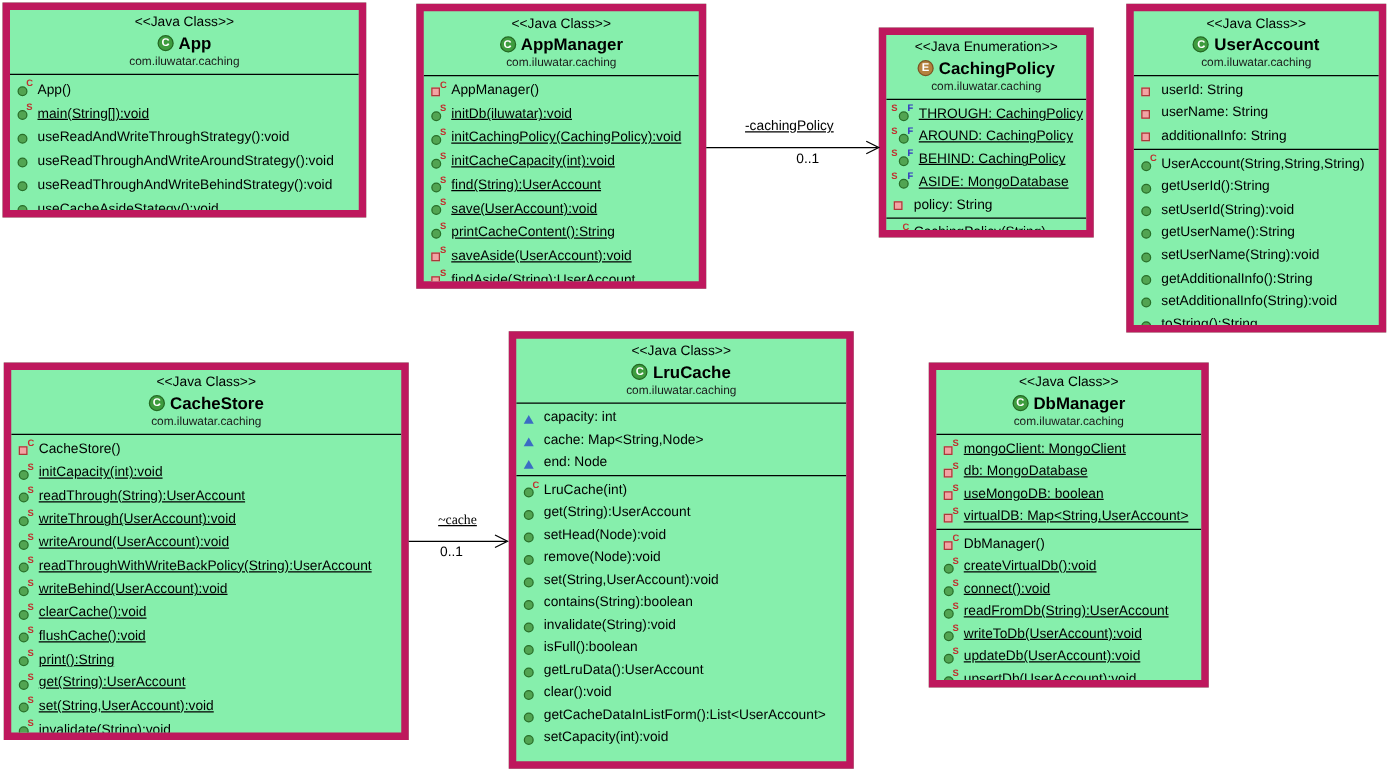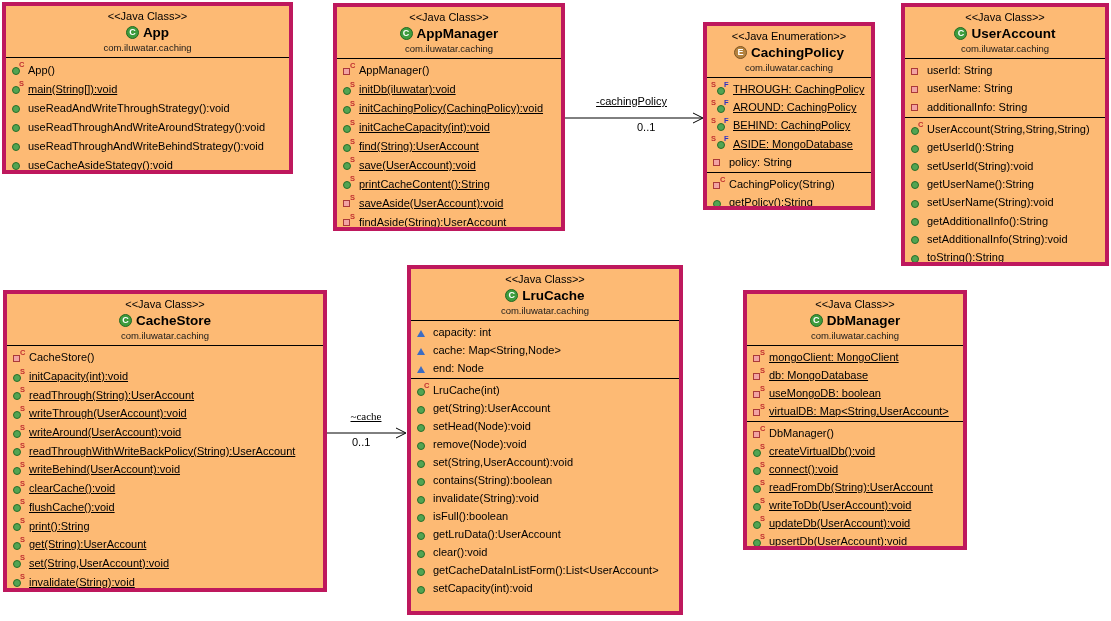--- a/index.html
+++ b/index.html
@@ -1,21 +1,21 @@
 <!DOCTYPE html>
 <html><head>
 <meta charset="utf-8">
 <style>
   html,body { margin:0; padding:0; background:#ffffff; }
   .diagram {
     position:relative; width:1111px; height:621px; background:#ffffff;
     font-family:"Liberation Sans", sans-serif; color:#000;
   }
   .uml-box {
-    position:absolute; background:#fdba74; border:4px solid #be185d;
+    position:absolute; background:#86efac; border:6px solid #be185d;
     box-sizing:border-box; overflow:hidden;
   }
   .hdr { text-align:center; padding-top:3px; }
   .stereo { font-size:11px; line-height:15px; white-space:nowrap; }
   .title-row { display:flex; justify-content:center; align-items:center; gap:4px; line-height:17px; }
   .cls-name { font-weight:bold; font-size:13.5px; white-space:nowrap; }
   .cls-icon {
     display:inline-block; width:13px; height:13px; border-radius:50%;
     background:#3e9c3e; border:1px solid #236823; box-sizing:border-box;
     color:#fff; font-weight:bold; font-size:9px; line-height:11px; text-align:center;
@@ -40,21 +40,21 @@
   .mi.wide .shape.public { left:6px; }
   .mi.wide .dp0 { left:0; }
   .mi.wide .dp1 { left:13px; }
   
   .conn-svg { position:absolute; overflow:visible; }
   .conn-label { position:absolute; font-size:11px; white-space:nowrap; }
   .conn-mult { position:absolute; font-size:11px; white-space:nowrap; }
   
   #box-app          { left:2px;   top:2px;   width:291px; height:172px; --rh:19px; }
   #box-appmanager   { left:333px; top:3px;   width:232px; height:228px; --rh:18.9px; }
-  #box-cachingpolicy{ left:703px; top:22px;  width:172px; height:188px; --rh:18.2px; }
+  #box-cachingpolicy{ left:703px; top:22px;  width:172px; height:168px; --rh:18.2px; }
   #box-useraccount  { left:901px; top:3px;   width:208px; height:263px; --rh:18.3px; }
   #box-cachestore   { left:3px;   top:290px; width:324px; height:302px; --rh:18.7px; }
   #box-lrucache     { left:407px; top:265px; width:276px; height:350px; --rh:18px; }
   #box-dbmanager    { left:743px; top:290px; width:224px; height:260px; --rh:18px; }
 </style>
 </head>
 <body>
 
 <div class="diagram">
 

